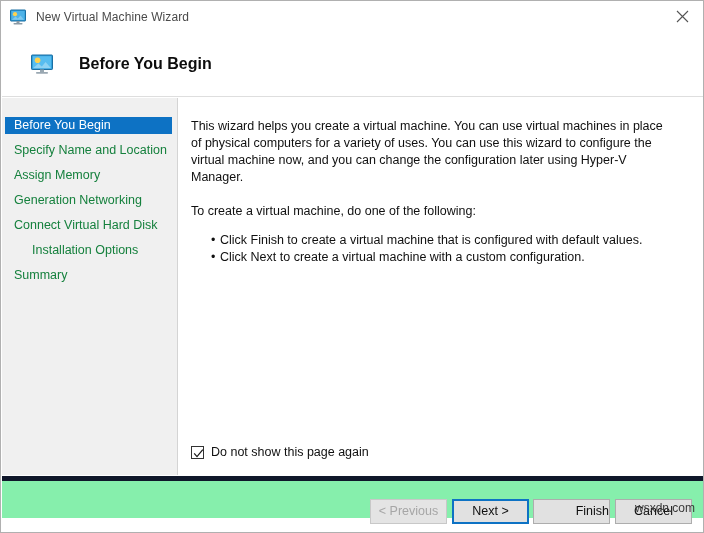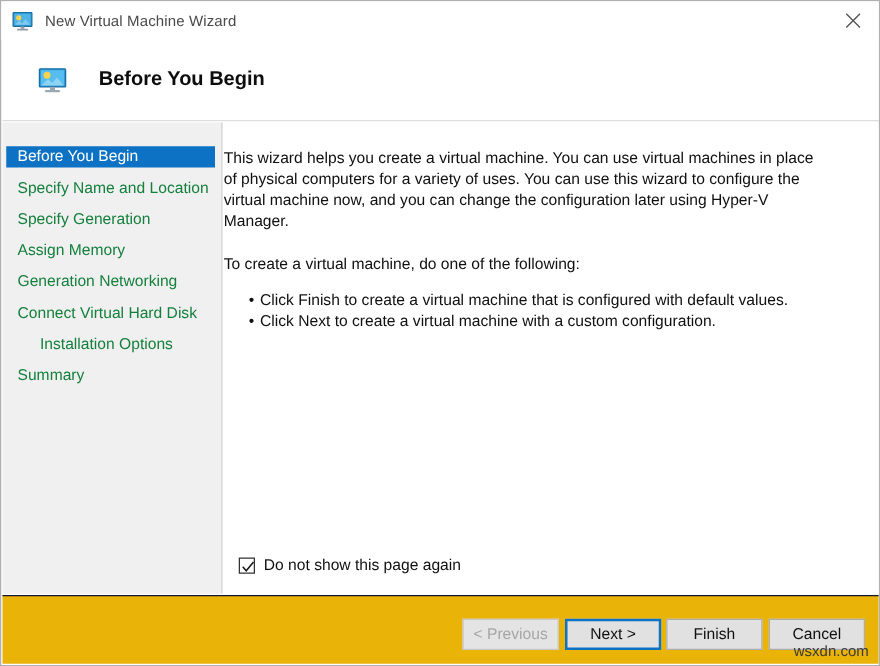--- a/index.html
+++ b/index.html
@@ -115,21 +115,21 @@
   }
 
   
   #content {
     position: absolute;
     left: 178px; top: 97px;
     width: 524px;
     height: 377px;
     background: #ffffff;
     box-sizing: border-box;
-    padding: 20px 16px 0 0;
+    padding: 20px 16px 0 12px;
   }
   #intro-paragraph {
     font-size: 12.5px;
     color: #101010;
     line-height: 17px;
     margin: 0 0 17px 0;
     max-width: 480px;
   }
   #instruction-line {
     font-size: 12.5px;
@@ -184,23 +184,23 @@
     font-size: 12.5px;
     color: #101010;
     white-space: nowrap;
   }
 
   
   #footer {
     position: absolute;
     left: 1px; top: 475px;
     width: 701px;
-    height: 55px;
-    background: #eab308;
-    border-top: 1px solid #0f172a;
+    height: 42px;
+    background: #86efac;
+    border-top: 5px solid #0f172a;
     box-sizing: border-box;
   }
   .btn {
     position: absolute;
     top: 18px;
     width: 77px;
     height: 25px;
     box-sizing: border-box;
     background: #e1e1e1;
     border: 1px solid #adadad;
@@ -217,21 +217,21 @@
     color: #a6a6a6;
     border-color: #c8c8c8;
     background: #e4e4e4;
   }
   .btn.focused {
     border: 2px solid #0d72c4;
     line-height: 21px;
   }
   #btn-previous { left: 368px; }
   #btn-next     { left: 450px; }
-  #btn-finish   { left: 531px; }
+  #btn-finish   { left: 531px; text-align: right; }
   #btn-cancel   { left: 613px; }
 
   #watermark {
     position: absolute;
     right: 8px;
     bottom: 3px;
     font-size: 12px;
     color: #3a3a3a;
     white-space: nowrap;
   }
@@ -270,21 +270,20 @@
         <rect x="10" y="17.5" width="4" height="2.5" fill="#9aa8b2"></rect>
         <rect x="6" y="20" width="12" height="1.8" rx="0.8" fill="#9aa8b2"></rect>
       </svg>
     </span>
     <span id="header-title">Before You Begin</span>
   </div>
 
   <div id="sidebar">
     <div class="nav-item selected">Before You Begin</div>
     <div class="nav-item">Specify Name and Location</div>
-    <div class="nav-item">Specify Generation</div>
     <div class="nav-item">Assign Memory</div>
     <div class="nav-item">Generation Networking</div>
     <div class="nav-item">Connect Virtual Hard Disk</div>
     <div class="nav-item indent">Installation Options</div>
     <div class="nav-item">Summary</div>
   </div>
 
   <div id="content">
     <p id="intro-paragraph">This wizard helps you create a virtual machine. You can use virtual machines in place of physical computers for a variety of uses. You can use this wizard to configure the virtual machine now, and you can change the configuration later using Hyper-V Manager.</p>
     <p id="instruction-line">To create a virtual machine, do one of the following:</p>

